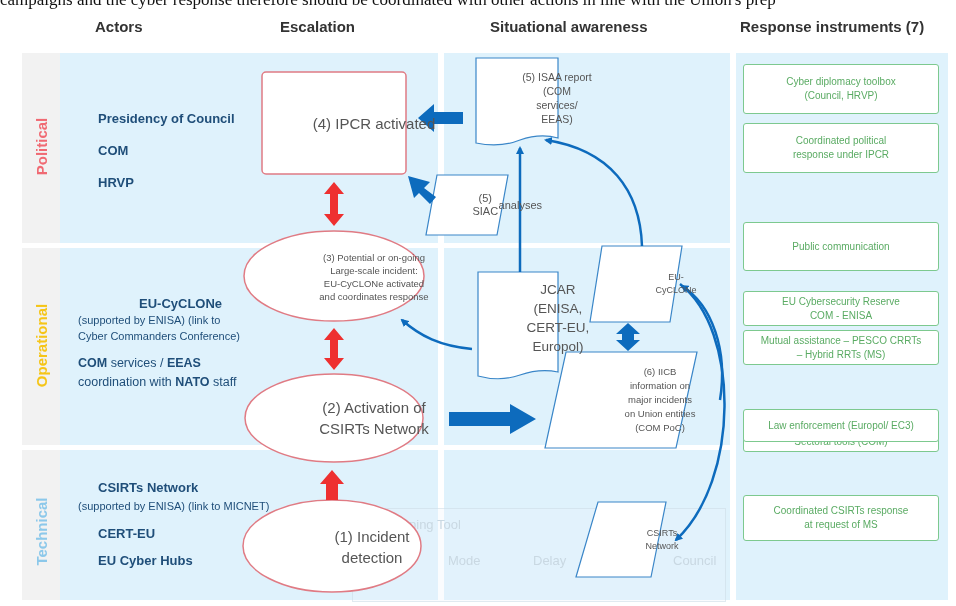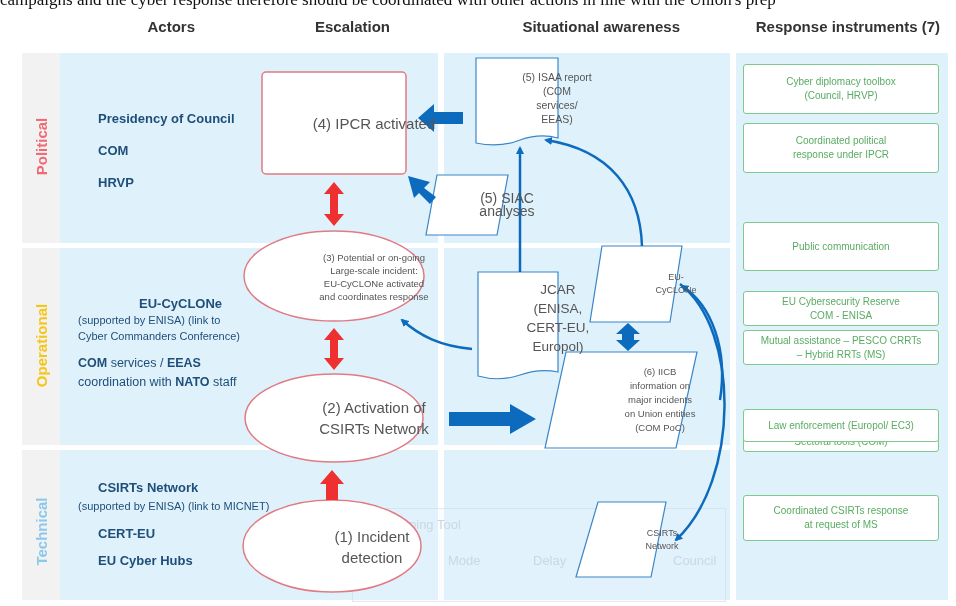--- a/index.html
+++ b/index.html
@@ -1,19 +1,19 @@
 <!DOCTYPE html>
 <html><head>
 <meta charset="utf-8">
 <style>
   html, body { margin:0; padding:0; }
   body { width:956px; height:606px; background:#ffffff; position:relative; overflow:hidden; font-family:"Liberation Sans", sans-serif; }
   .abs { position:absolute; }
   .caption { left:0; top:-10px; width:956px; font-family:"Liberation Serif", serif; font-size:17px; color:#111; white-space:nowrap; }
-  .colhead { top:18px; font-size:15px; font-weight:bold; color:#333; text-align:right; }
+  .colhead { top:18px; font-size:15px; font-weight:bold; color:#333; text-align:left; }
   .band-label { background:#f2f2f2; }
   .band { background:#dff2fc; }
   .rowlabel { font-weight:bold; font-size:15px; transform:rotate(-90deg); transform-origin:center; white-space:nowrap; text-align:center; }
   .actor-b { color:#1f4e79; font-weight:bold; font-size:13px;margin-left:20px; }
   .actor-s { color:#1f4e79; font-size:11px; }
   .actor-m { color:#1f4e79; font-size:12.5px; }
   .actor-m b { font-weight:bold; }
   .shape-text { color:#555; text-align:center; display:flex; align-items:center; justify-content:center;margin-left:40px; }
   .resp { position:absolute; left:743px; width:194px; background:#fff; border:1.5px solid #7dc98f; border-radius:3px; color:#5aab63; font-size:10px; text-align:center; display:flex; align-items:center; justify-content:center; line-height:14px; }
   svg { position:absolute; left:0; top:0; }
@@ -142,21 +142,21 @@
   <span>(1) Incident</span>
   <span>detection</span>
 </div>
 
 <div class="abs shape-text" style="left:476px;top:64px;width:82px;height:68px;font-size:10.5px;line-height:14px;flex-direction:column;">
   <span>(5) ISAA report</span>
   <span>(COM</span>
   <span>services/</span>
   <span>EEAS)</span>
 </div>
-<div class="abs shape-text" style="left:432px;top:188px;width:70px;height:34px;font-size:14px;line-height:13px;flex-direction:column;">
+<div class="abs shape-text" style="left:432px;top:188px;width:70px;height:34px;font-size:11px;line-height:13px;flex-direction:row;">
   <span>(5) SIAC</span>
   <span>analyses</span>
 </div>
 <div class="abs shape-text" style="left:478px;top:276px;width:80px;height:84px;font-size:13.5px;line-height:19px;flex-direction:column;">
   <span>JCAR</span>
   <span>(ENISA,</span>
   <span>CERT-EU,</span>
   <span>Europol)</span>
 </div>
 <div class="abs shape-text" style="left:596px;top:264px;width:80px;height:40px;font-size:9px;line-height:13px;flex-direction:column;">

